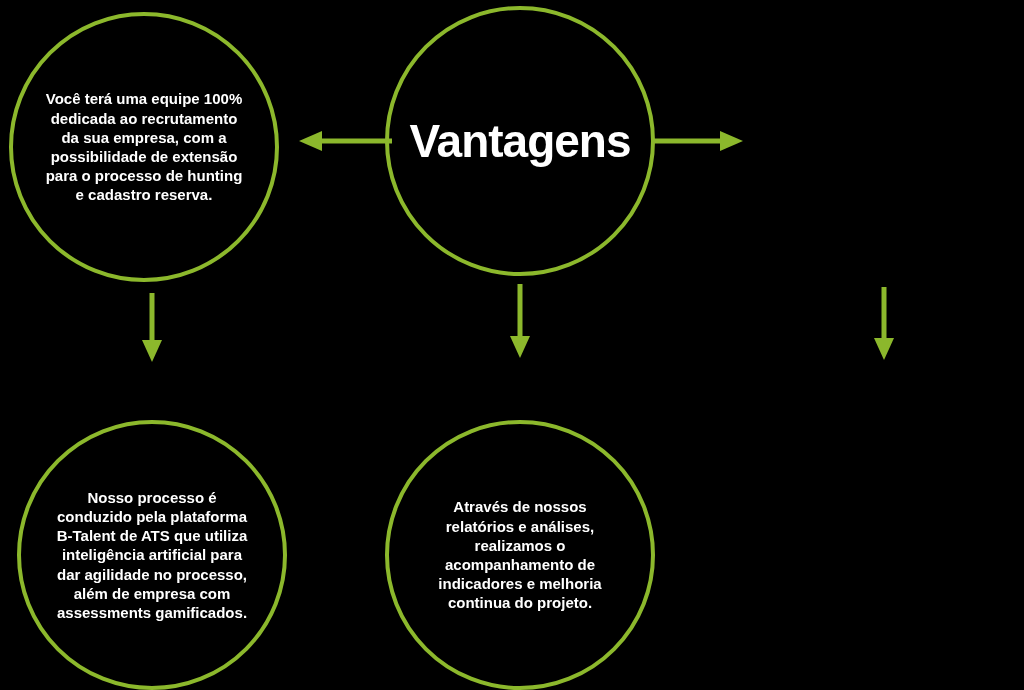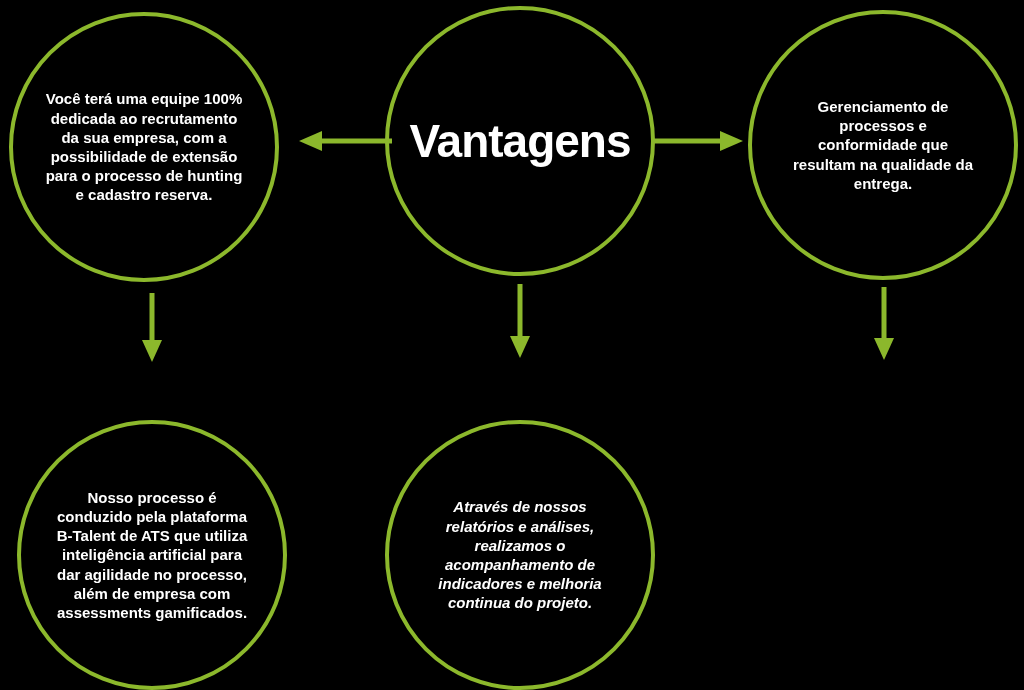--- a/index.html
+++ b/index.html
@@ -41,21 +41,21 @@
     padding:0 30px;
   }
   .node-top-left   {left:9px;  top:12px;}
   .node-top-center {left:385px; top:6px;}
   .node-top-right  {left:748px; top:10px;}
   .node-bottom-left  {left:17px;  top:420px;}
   .node-bottom-center{left:385px; top:420px;}
   .node-bottom-right {left:748px; top:420px;}
 
   .node-top-right .node-text{padding:0 38px;}
-  .node-bottom-center .node-text{padding:0 34px;font-style:italic;}
+  .node-bottom-center .node-text{padding:0 34px;}
 
   .center-title{
     color:var(--text);
     font-weight:bold;
     text-align:center;
     font-size:46px;
     line-height:1.1;
     letter-spacing:-1px;
   }
   .center-title span{display:block;}
@@ -106,23 +106,20 @@
   <div class="node node-top-left">
     <div class="node-text">Você terá uma equipe 100% dedicada ao recrutamento da sua empresa, com a possibilidade de extensão para o processo de hunting e cadastro reserva.</div>
   </div>
 
   <div class="node node-top-center">
     <div class="center-title">
       <span>Vantagens</span>
     </div>
   </div>
 
-  <div class="node node-top-right">
-    <div class="node-text">Gerenciamento de processos e conformidade que resultam na qualidade da entrega.</div>
-  </div>
 
   <div class="node node-bottom-left">
     <div class="node-text">Nosso processo é conduzido pela plataforma B-Talent de ATS que utiliza inteligência artificial para dar agilidade no processo, além de empresa com assessments gamificados.</div>
   </div>
 
   <div class="node node-bottom-center">
     <div class="node-text">Através de nossos relatórios e análises, realizamos o acompanhamento de indicadores e melhoria continua do projeto.</div>
   </div>
 
 

